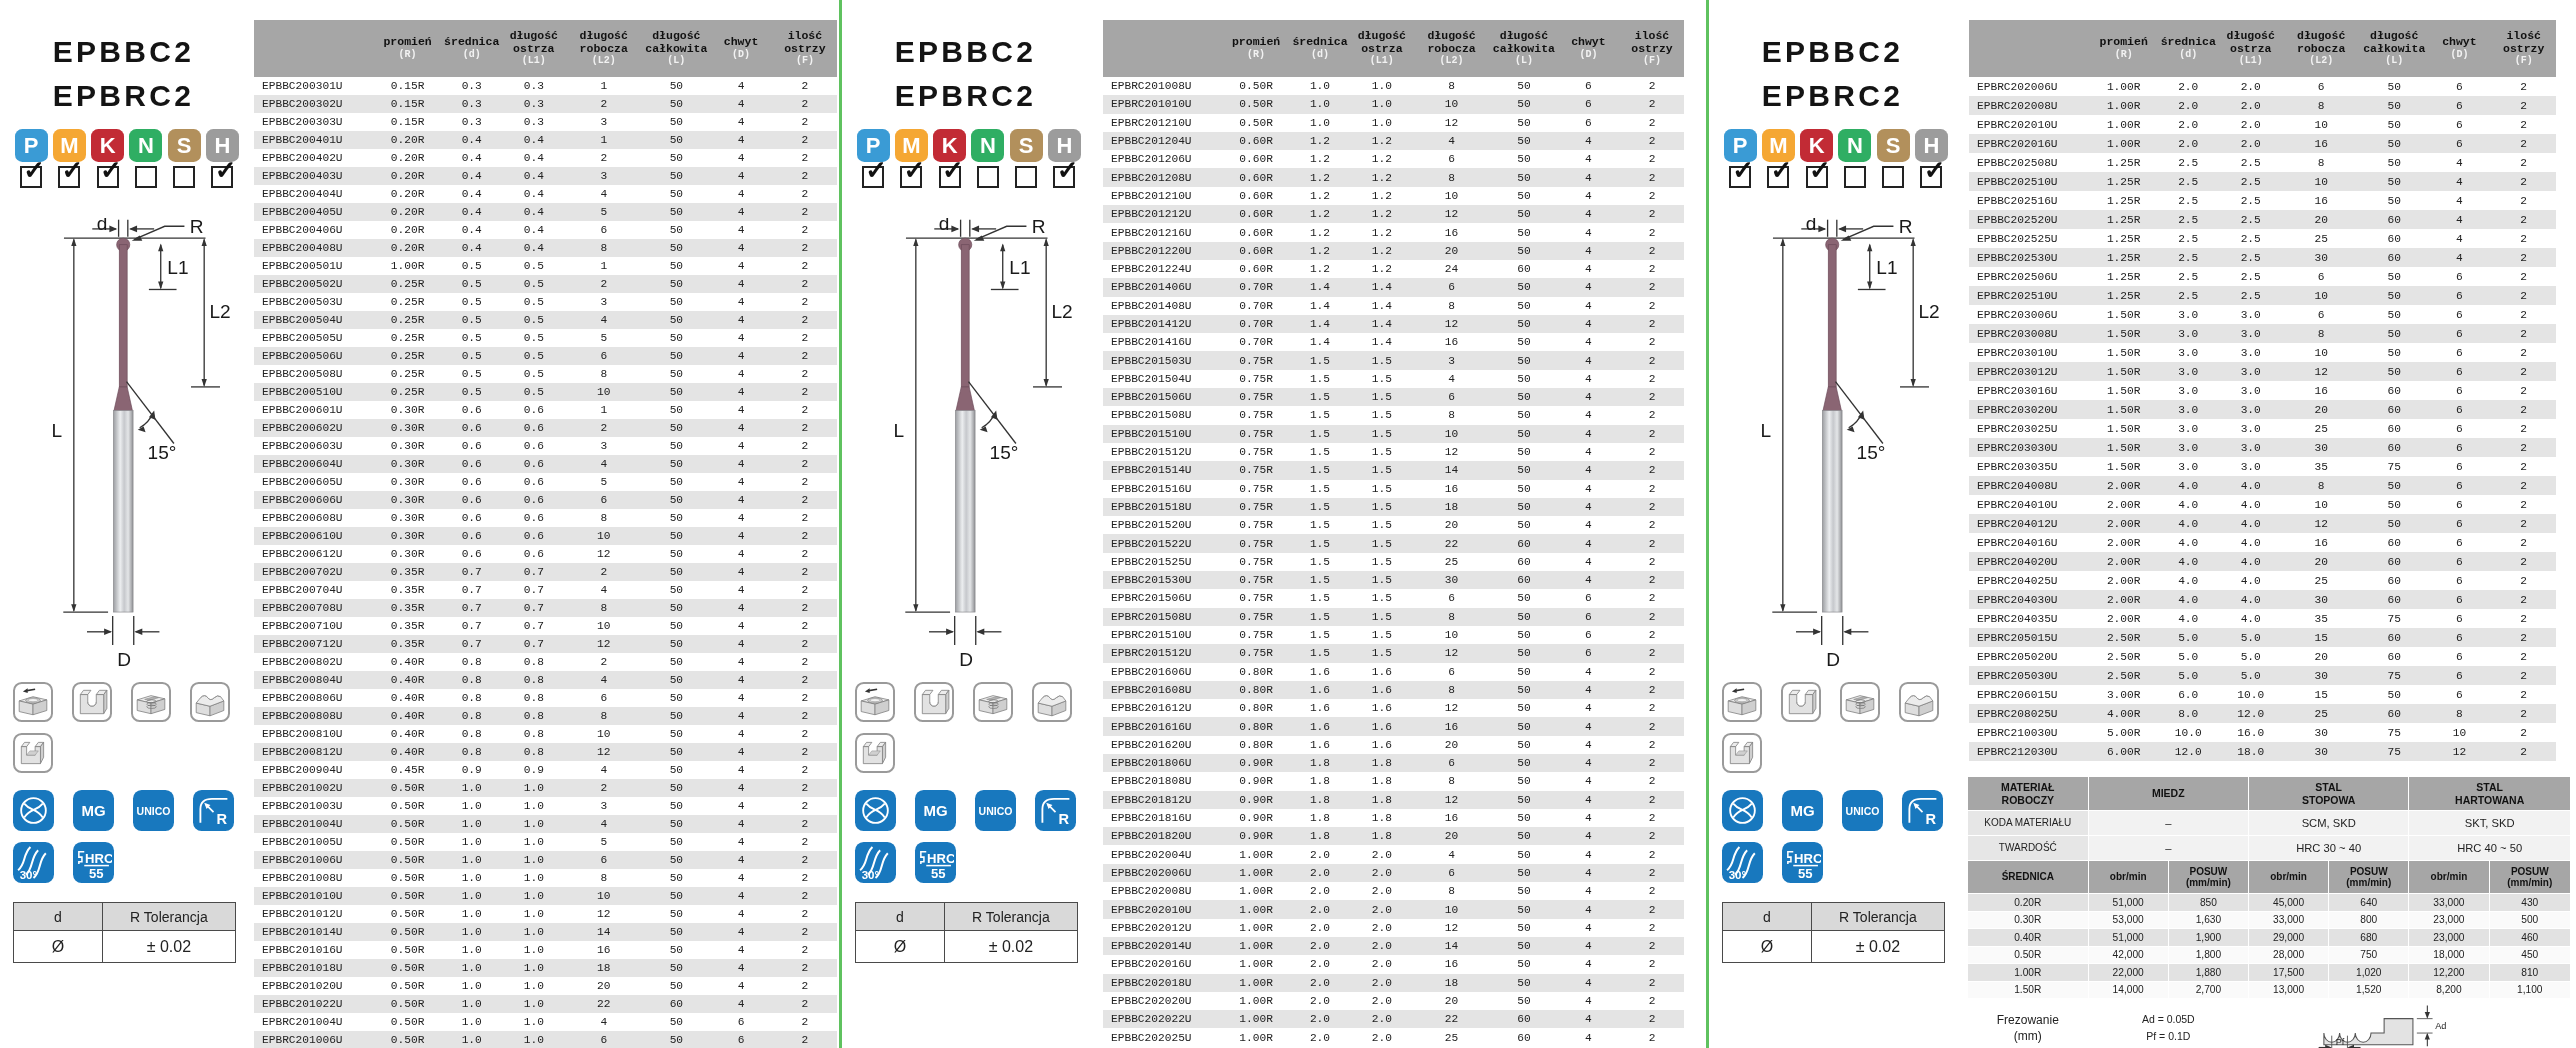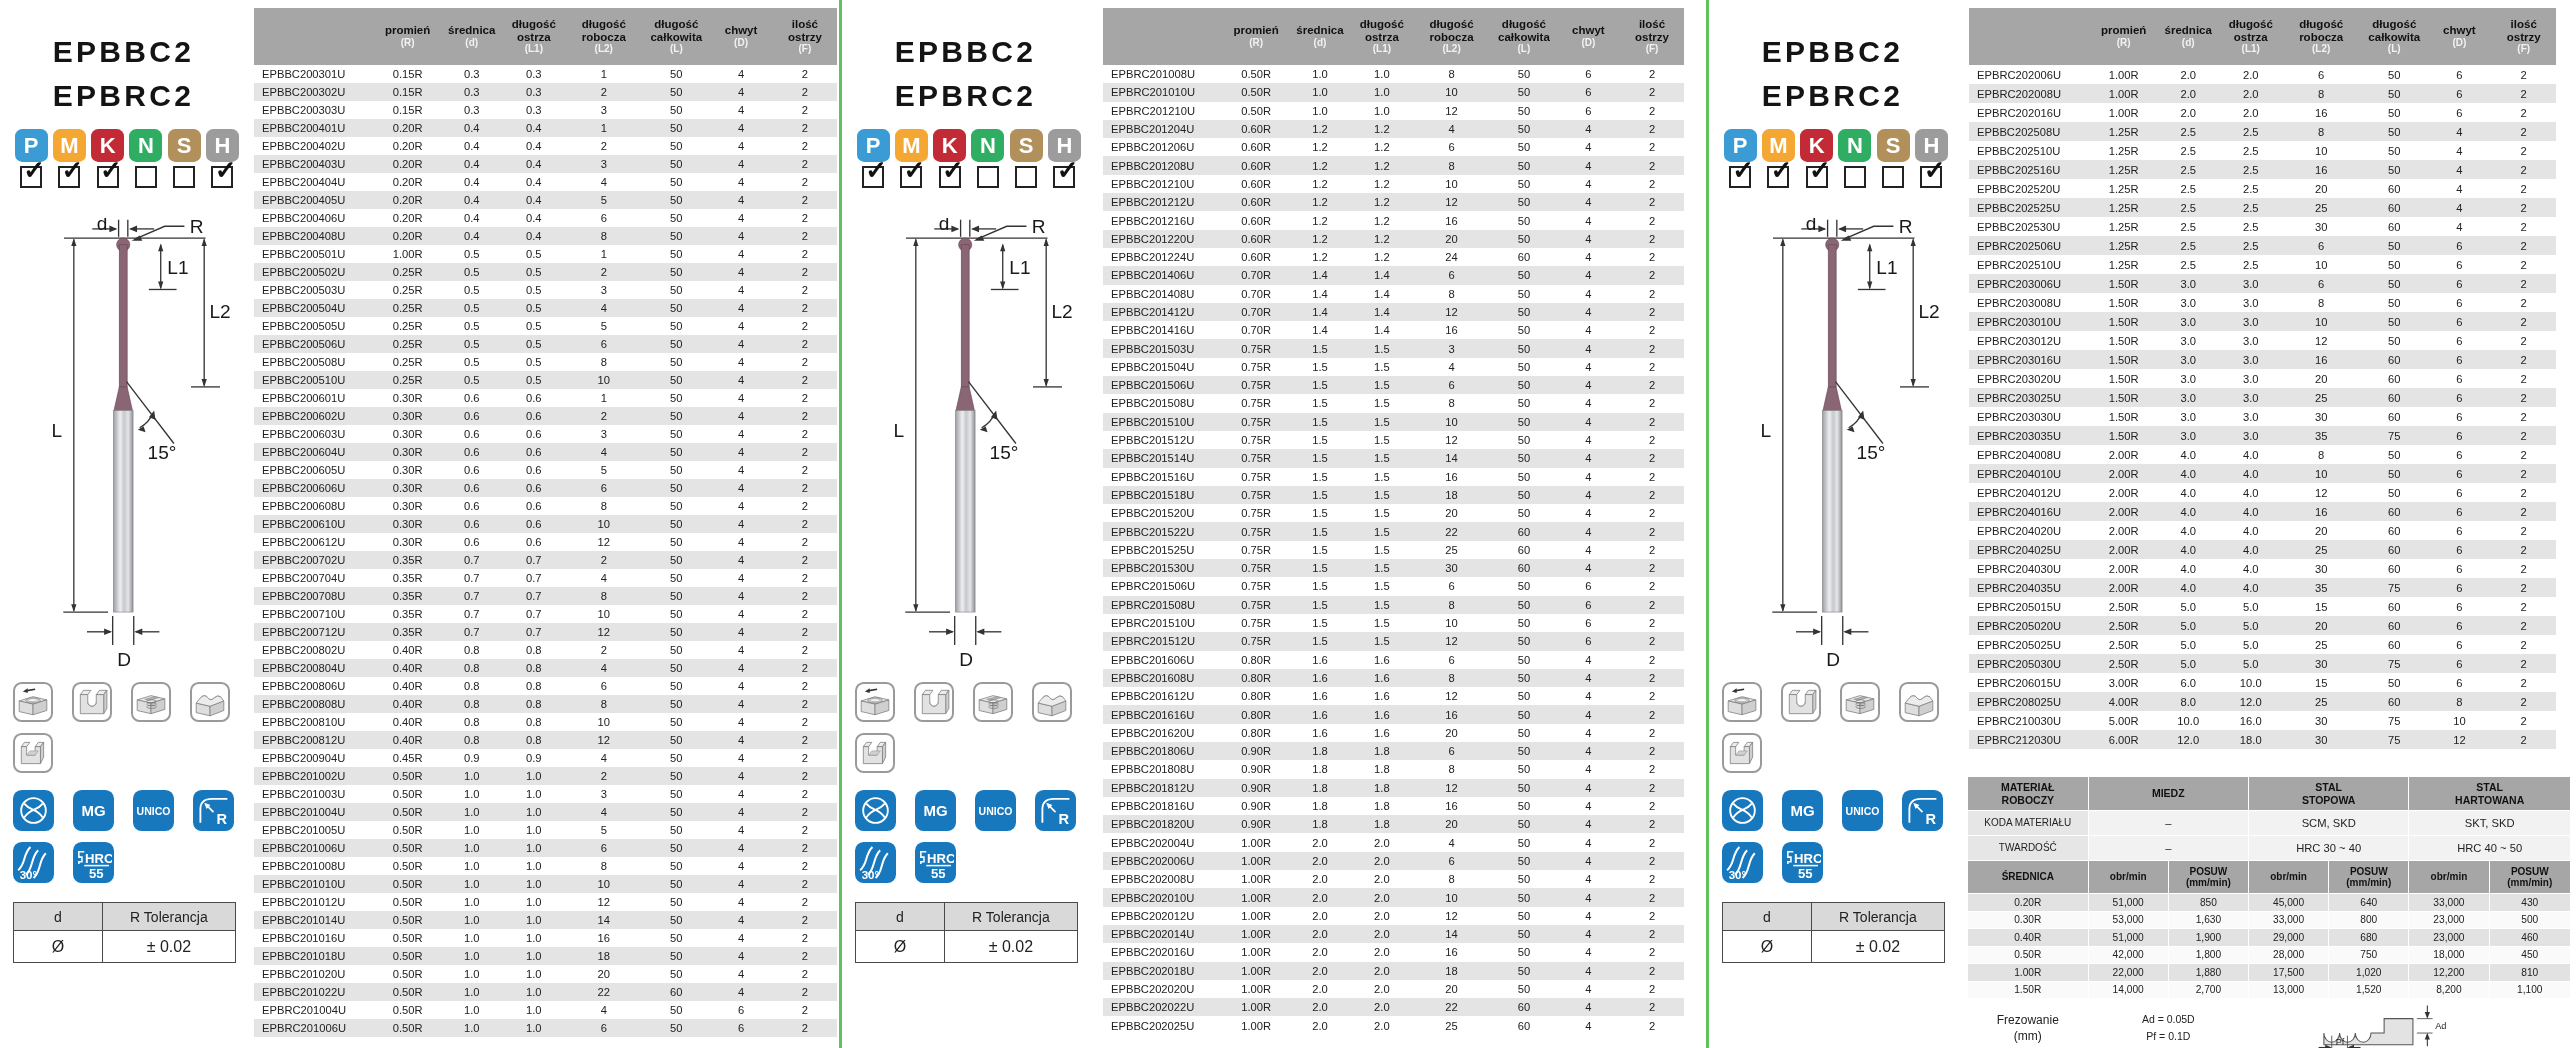--- a/index.html
+++ b/index.html
@@ -39,21 +39,21 @@
   .badge.txt-md{font-size:10.5px;}
   .badge svg{width:37px;height:37px;}
 
   .tol{position:absolute;top:902px;left:13px;width:223px;border-collapse:collapse;}
   .tol th,.tol td{border:1.3px solid #4a4a4a;text-align:center;color:#222;}
   .tol th{background:#d9d9d9;height:25px;font-size:14px;font-weight:normal;}
   .tol td{background:#fff;height:29px;font-size:16px;}
   .tol .c1{width:40%;}
 
   
-  .twrap{position:absolute;top:8px;}
+  .twrap{position:absolute;top:20px;font-family:Liberation Mono, monospace;}
   .p1 .twrap{left:254px;width:583px;}
   .p2 .twrap{left:261px;width:581px;}
   .p3 .twrap{left:260px;width:587px;}
   table.spec{width:100%;border-collapse:collapse;table-layout:fixed;}
   .spec thead th{background:#a6a6a6;height:57px;vertical-align:middle;padding:0;}
   .h-main{font-size:11.5px;font-weight:bold;color:#111;line-height:12.5px;white-space:pre-line;}
   .h-sub{font-size:10px;font-weight:bold;color:#f2f2f2;line-height:12px;}
   .spec tbody td{font-size:11.2px;color:#222;text-align:center;padding:0;overflow:hidden;white-space:nowrap;}
   .spec tbody td:first-child{text-align:left;padding-left:8px;}
   .spec tbody tr:nth-child(even){background:#e4e4e4;}
@@ -1937,20 +1937,30 @@
               <td>EPBRC202008U</td>
               <td>1.00R</td>
               <td>2.0</td>
               <td>2.0</td>
               <td>8</td>
               <td>50</td>
               <td>6</td>
               <td>2</td>
             </tr>
             <tr>
+              <td>EPBRC202010U</td>
+              <td>1.00R</td>
+              <td>2.0</td>
+              <td>2.0</td>
+              <td>10</td>
+              <td>50</td>
+              <td>6</td>
+              <td>2</td>
+            </tr>
+            <tr>
               <td>EPBRC202016U</td>
               <td>1.00R</td>
               <td>2.0</td>
               <td>2.0</td>
               <td>16</td>
               <td>50</td>
               <td>6</td>
               <td>2</td>
             </tr>
             <tr>
@@ -2212,30 +2222,20 @@
               <td>60</td>
               <td>6</td>
               <td>2</td>
             </tr>
             <tr>
               <td>EPBRC205020U</td>
               <td>2.50R</td>
               <td>5.0</td>
               <td>5.0</td>
               <td>20</td>
-              <td>60</td>
-              <td>6</td>
-              <td>2</td>
-            </tr>
-            <tr>
-              <td>EPBRC205025U</td>
-              <td>2.50R</td>
-              <td>5.0</td>
-              <td>5.0</td>
-              <td>25</td>
               <td>60</td>
               <td>6</td>
               <td>2</td>
             </tr>
             <tr>
               <td>EPBRC205030U</td>
               <td>2.50R</td>
               <td>5.0</td>
               <td>5.0</td>
               <td>30</td>

